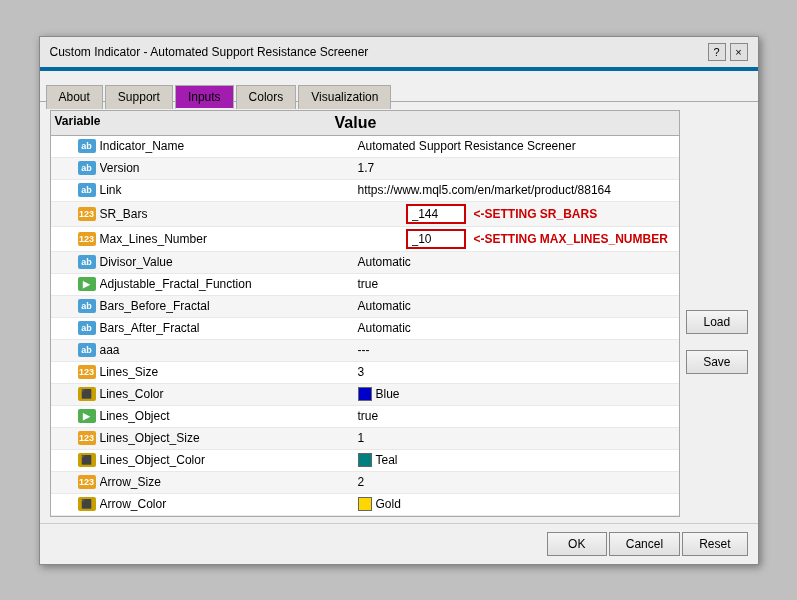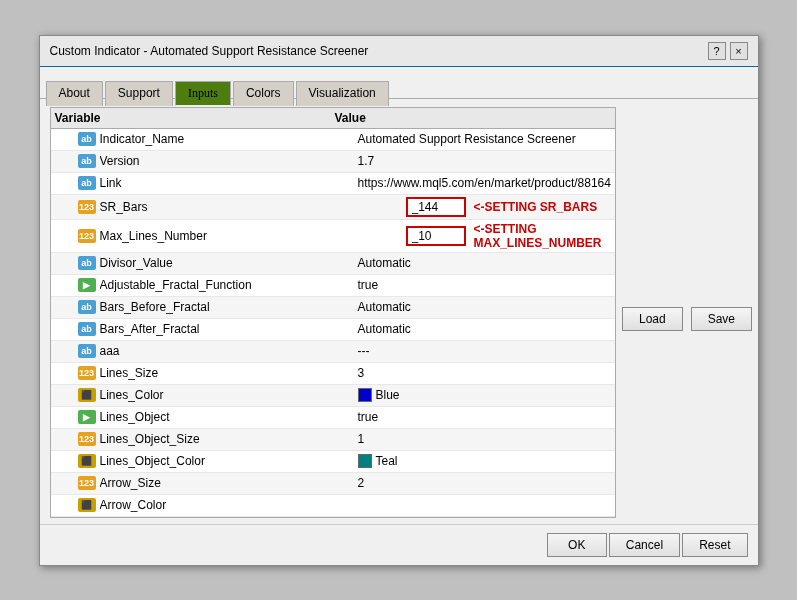--- a/index.html
+++ b/index.html
@@ -16,21 +16,21 @@
     .dialog {
       width: 720px;
       background: #f0f0f0;
       border: 1px solid #888;
       box-shadow: 2px 2px 8px rgba(0,0,0,0.4);
       display: flex;
       flex-direction: column;
     }
     .title-bar {
       background: #e8e8e8;
-      border-bottom: 1px solid #0369a1;
+      border-bottom: 4px solid #0369a1;
       padding: 6px 10px;
       display: flex;
       align-items: center;
       justify-content: space-between;
     }
     .title-bar-text {
       font-size: 12px;
       font-weight: normal;
     }
     .title-bar-controls {
@@ -60,45 +60,44 @@
       padding: 4px 12px;
       border: 1px solid #aaa;
       background: #d4d0c8;
       cursor: pointer;
       border-bottom: none;
       font-size: 12px;
       position: relative;
       top: 8px;
     }
     .tab.active {
-      background: #4d7c0f;
+      background: #a21caf;
       border-bottom: 1px solid #f0f0f0;
       z-index: 1;
-      font-family: Liberation Serif, serif;
     }
     .table-container {
       border: 1px solid #aaa;
       background: #fff;
       overflow: hidden;
     }
     .table-header {
       display: flex;
       background: #e8e8e8;
       border-bottom: 1px solid #aaa;
       padding: 3px 4px;
     }
     .col-variable {
       width: 280px;
       font-weight: bold;
       font-size: 12px;
     }
     .col-value {
       flex: 1;
       font-weight: bold;
-      font-size: 12px;
+      font-size: 16px;
     }
     .table-row {
       display: flex;
       align-items: center;
       padding: 2px 4px;
       border-bottom: 1px solid #e8e8e8;
       min-height: 22px;
     }
     .table-row:nth-child(odd) { background: #f5f5f5; }
     .table-row:nth-child(even) { background: #ffffff; }
@@ -172,22 +171,22 @@
       display: flex;
       gap: 6px;
       align-items: flex-start;
       padding: 8px 10px 0 10px;
     }
     .table-area {
       flex: 1;
     }
     .side-buttons {
       display: flex;
-      flex-direction: row;
-      gap: 8px;
+      flex-direction: column;
+      gap: 16px;
       padding-top: 200px;
       justify-content: flex-end;
     }
     .footer {
       display: flex;
       justify-content: flex-end;
       padding: 8px 10px;
       gap: 2px;
       border-top: 1px solid #ccc;
       margin-top: 6px;
@@ -327,20 +326,24 @@
 
         <div class="table-row">
           <span class="row-icon icon-123">123</span>
           <span class="row-name">Arrow_Size</span>
           <span class="row-value">2</span>
         </div>
 
         <div class="table-row">
           <span class="row-icon icon-color" style="background:#c8a000;">⬛</span>
           <span class="row-name">Arrow_Color</span>
+          <div class="row-value">
+            <span class="color-swatch" style="background:#ffd700;"></span>
+            <span>Gold</span>
+          </div>
         </div>
       </div>
     </div>
 
     <div class="side-buttons">
       <button class="btn">Load</button>
       <button class="btn">Save</button>
     </div>
   </div>
 

